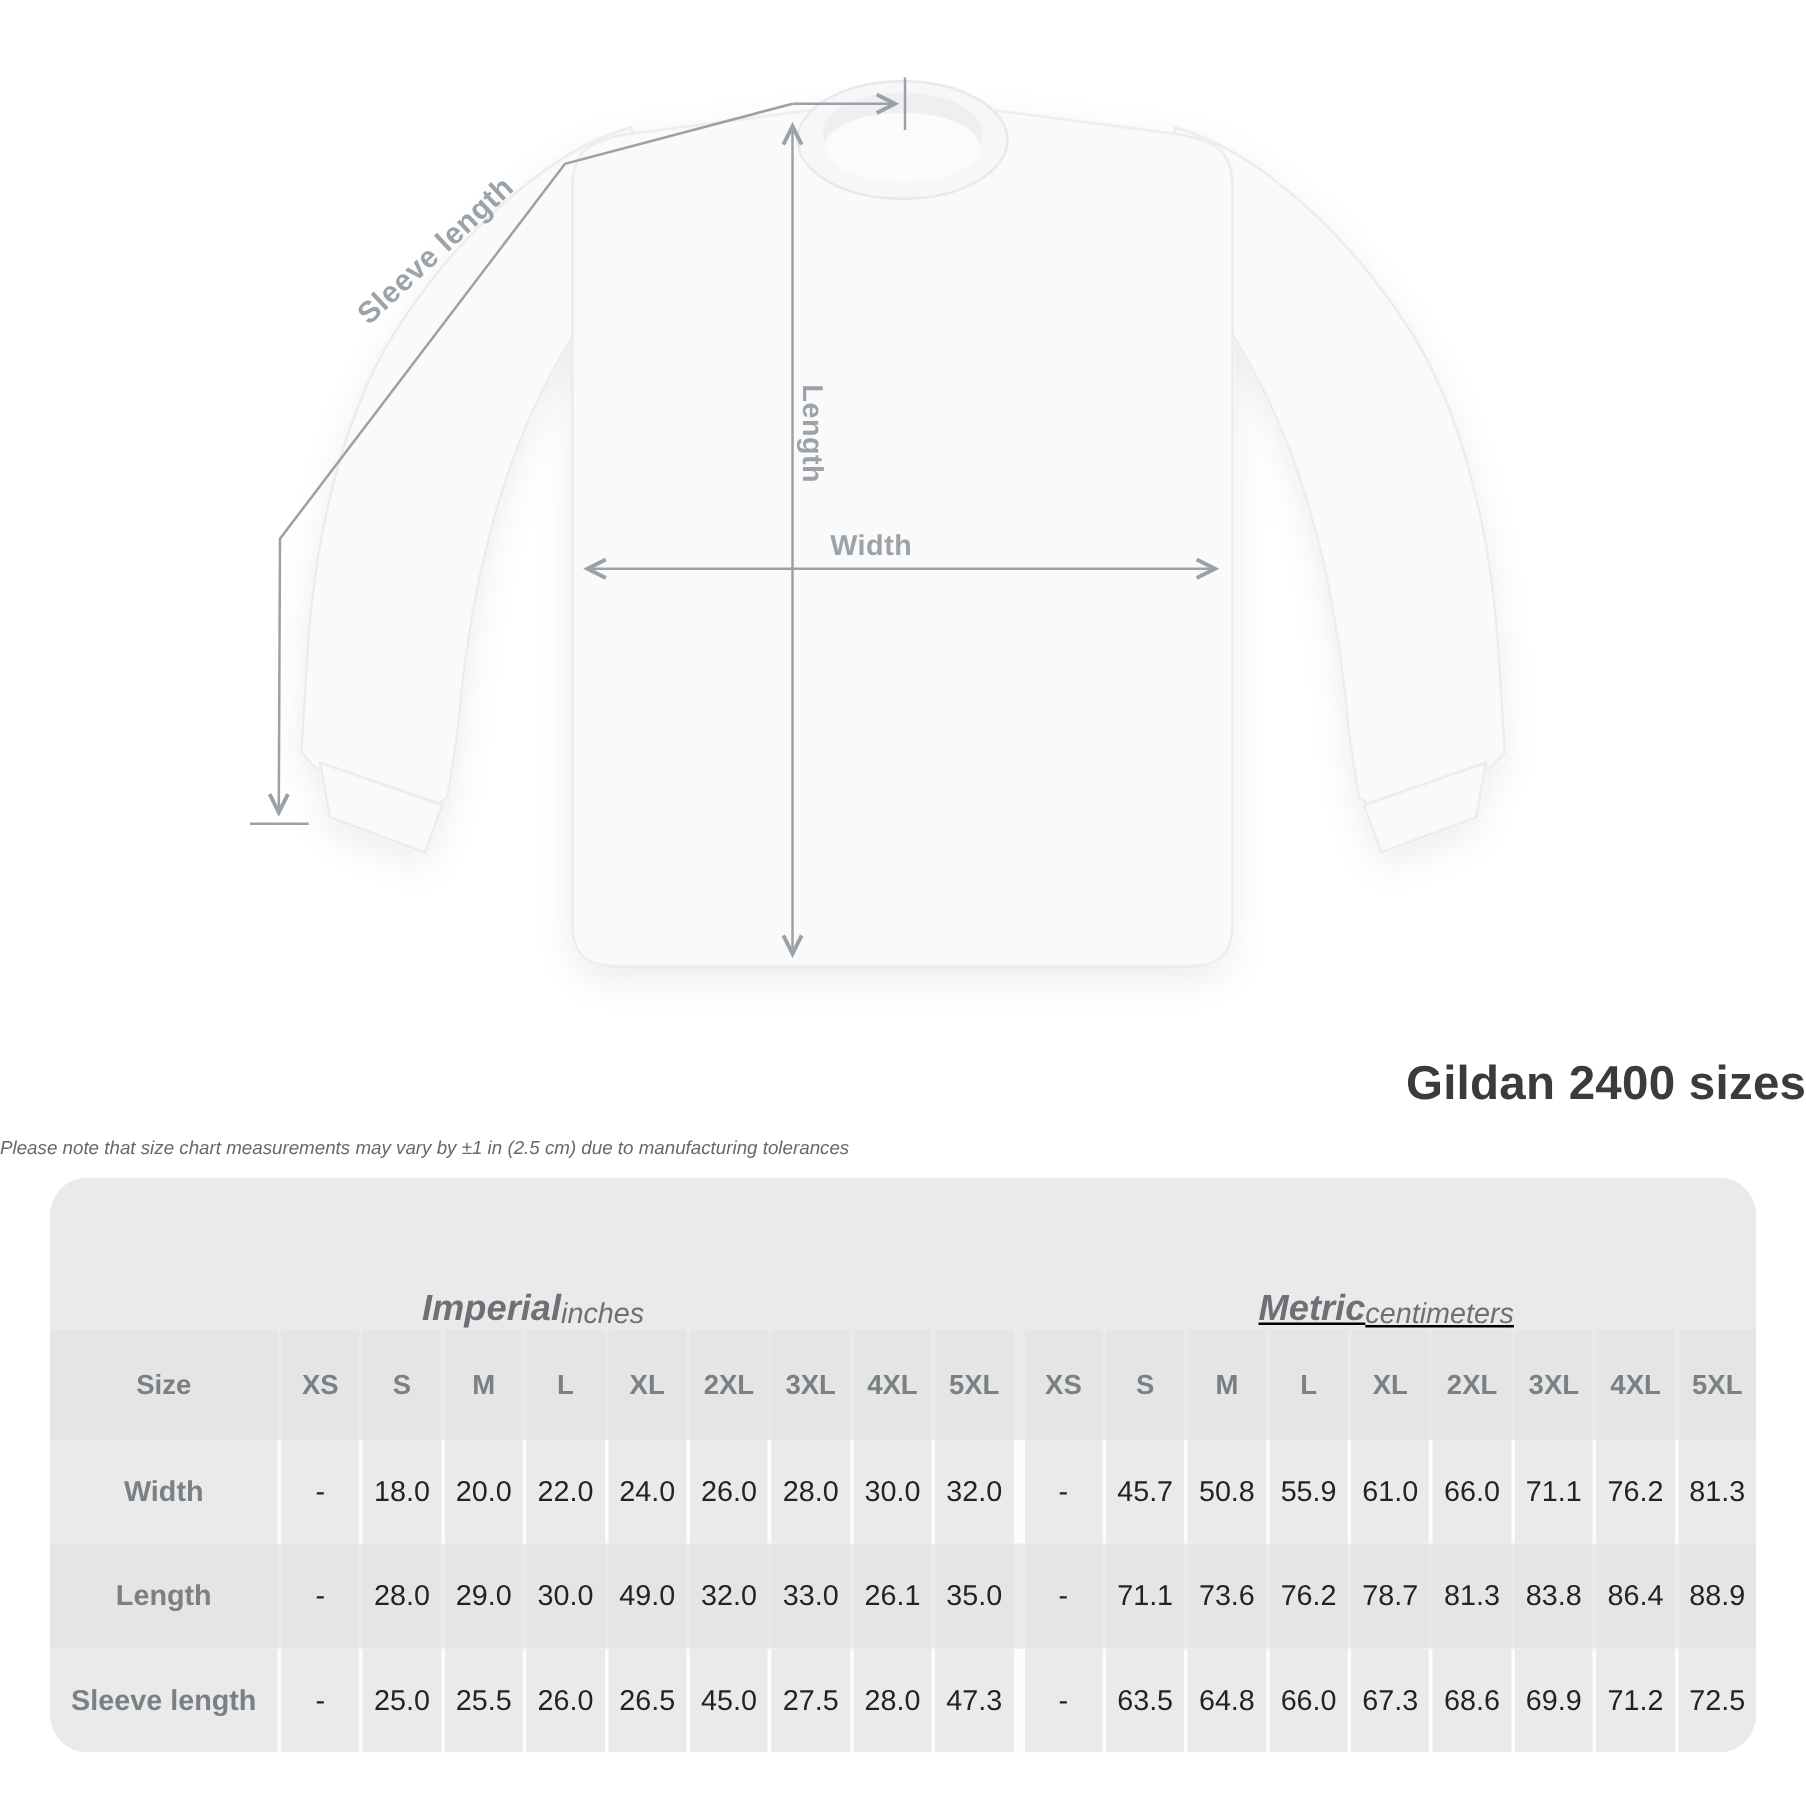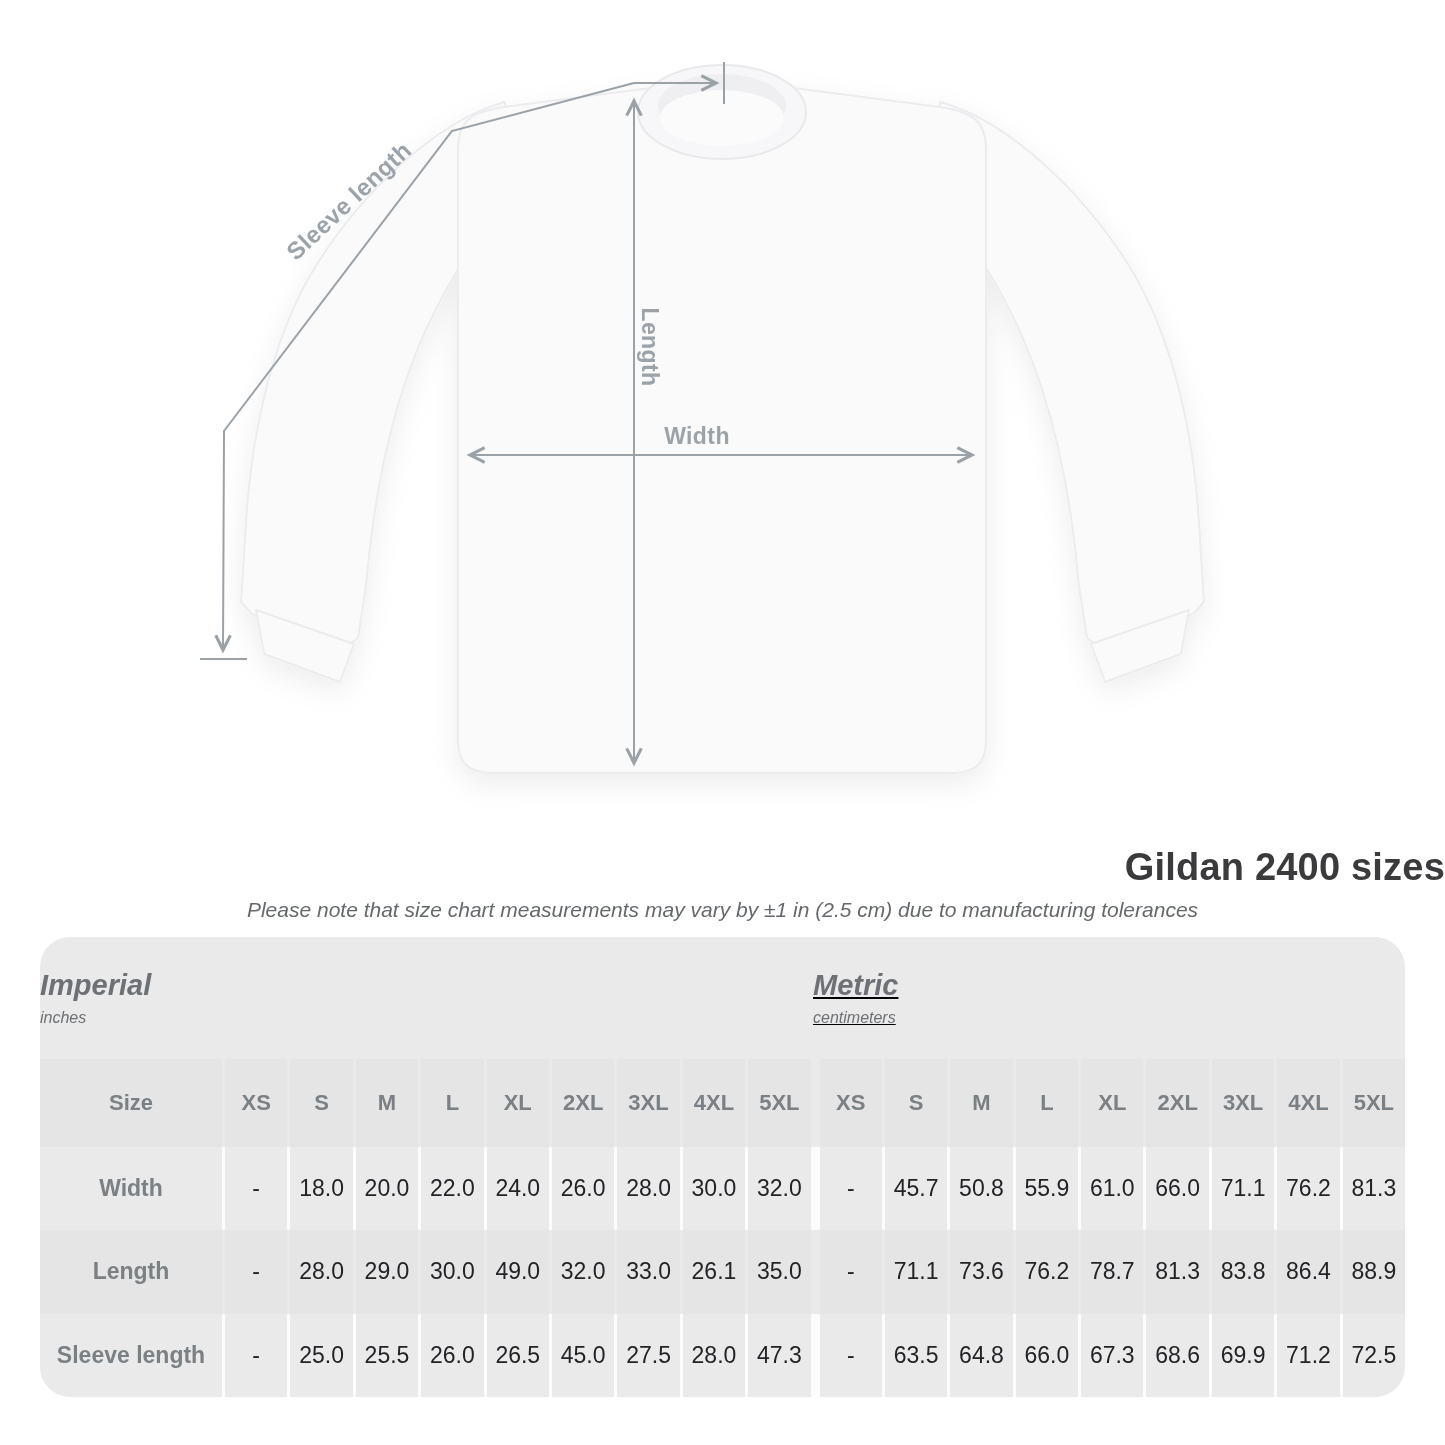--- a/index.html
+++ b/index.html
@@ -21,37 +21,37 @@
   .m-label.sleeve { left:238px; top:186px; width:222px; transform:rotate(-43deg); font-size:24px; }
   .m-label.length { left:580px; top:332px; width:140px; transform:rotate(90deg); }
   .m-label.width  { left:627px; top:421px; width:140px; }
 
   
   .title {
     margin:10px 0 0; text-align:right;
     font-size:38px; font-weight:bold; color:#3b3b3d; letter-spacing:.2px;
   }
   .subtitle {
-    margin:9px 0 0; text-align:center;
-    font-style:italic; font-size:21px; color:#66696b;
+    margin:21px 0 0; 
+    font-style:italic; font-size:15px; color:#66696b;
   }
 
   
   .size-table {
     width:1365px; height:460px; margin:15px auto 0;
     border-radius:30px; overflow:hidden;
     display:flex; flex-direction:column;
   }
   .trow { display:flex; width:100%; }
   .trow.band { height:122px; background:#eaeaeb; }
-  .band .half { display:flex; flex-direction:column; align-items:flex-start; justify-content:center; }
+  .band .half { display:flex; flex-direction:row; align-items:flex-end; justify-content:center; }
   .half.imp { width:773px; }
   .half.met { flex:1;text-decoration:underline; }
   .unit-name { font-size:29px; font-weight:bold; font-style:italic; color:#6d7175; }
-  .unit-sub  { margin-top:7px; font-size:16px; font-style:italic; color:#6d7175; }
+  .unit-sub  { margin-top:7px; font-size:23px; font-style:italic; color:#6d7175; }
 
   .trow.sizes { height:88px; }
   .trow.data  { flex:1; }
   .r-white { background:#e5e5e5; --sep:#eaeaeb; }
   .r-gray  { background:#eaeaeb; --sep:#fcfcfd; }
 
   .cell {
     display:flex; align-items:center; justify-content:center;
     font-size:23px; color:#222326;
   }

